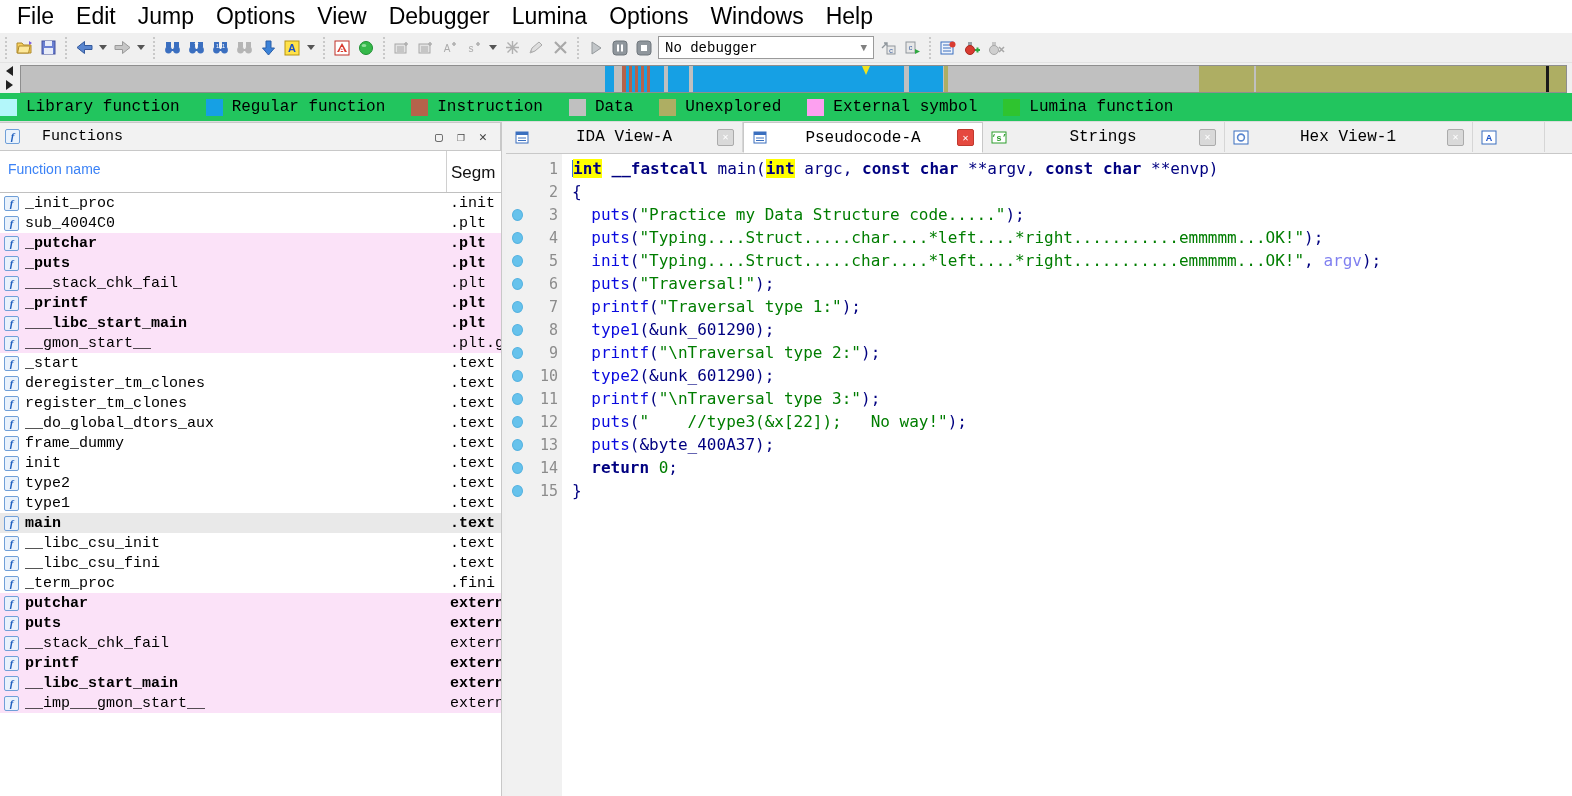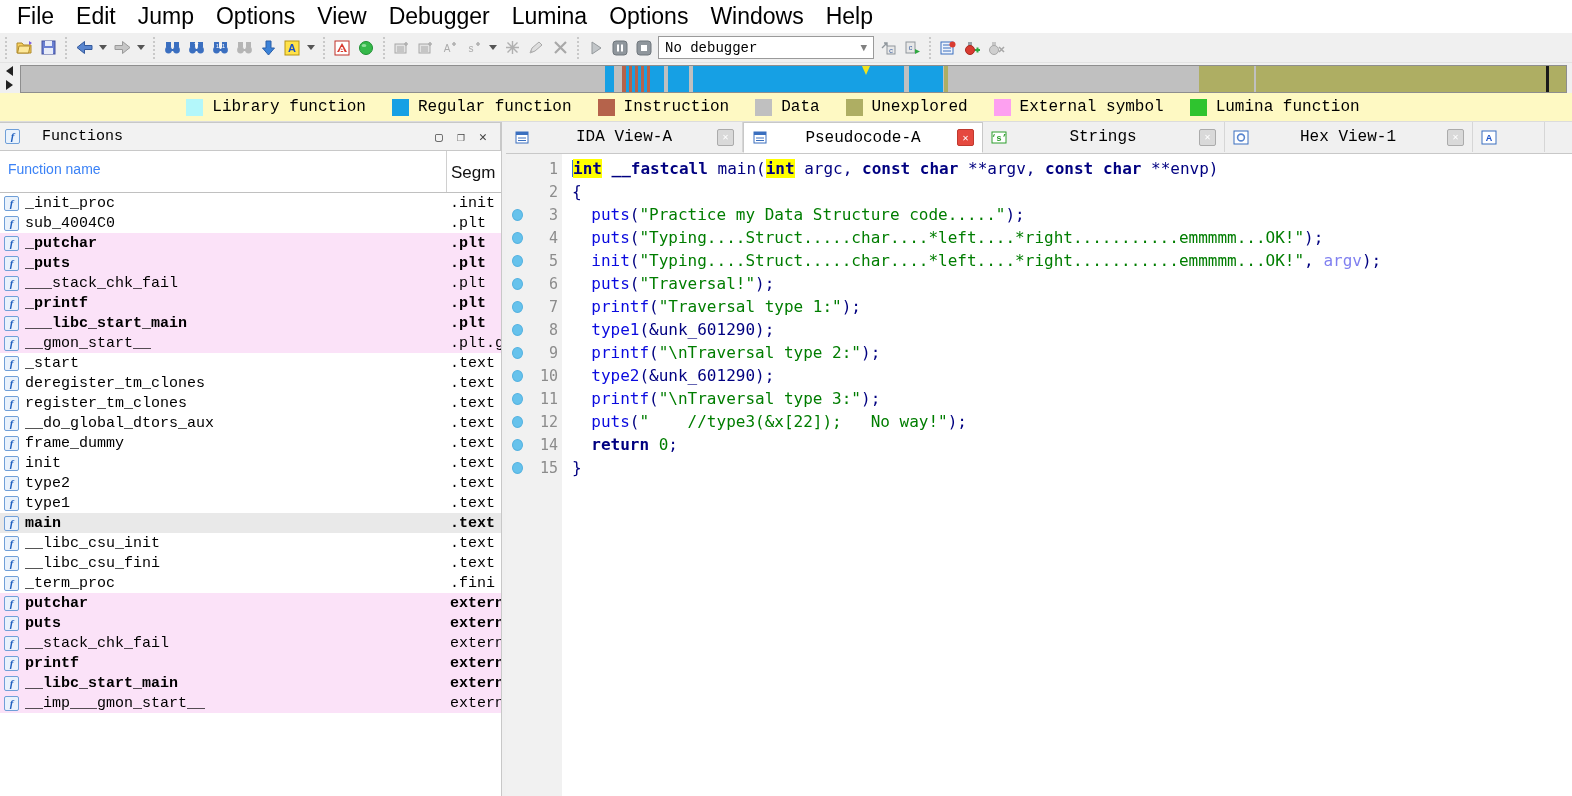--- a/index.html
+++ b/index.html
@@ -24,22 +24,22 @@
   .band-arrows{position:absolute;left:6px;top:3px;width:12px;height:24px;display:flex;flex-direction:column;justify-content:space-between;}
   .tri{width:0;height:0;}
   .tri.left{border-top:5px solid transparent;border-bottom:5px solid transparent;border-right:7px solid #222;}
   .tri.right{border-top:5px solid transparent;border-bottom:5px solid transparent;border-left:7px solid #222;}
   .band{position:absolute;left:20px;top:2px;width:1545px;height:26px;border:1px solid #8e8e8e;
     display:flex;overflow:hidden;background:#c0c0c0;}
   .band-seg{height:100%;flex:0 0 auto;}
   .band-marker{position:absolute;top:3px;width:0;height:0;border-left:4px solid transparent;
     border-right:4px solid transparent;border-top:9px solid #f3e31c;}
   
-  .legend{height:28px;background:#fef9c3;display:flex;align-items:center;
-    font-family:"Liberation Mono",monospace;font-size:16px;border-bottom:1px solid #dcdcdc;justify-content:center;}
+  .legend{height:28px;background:#22c55e;display:flex;align-items:center;
+    font-family:"Liberation Mono",monospace;font-size:16px;border-bottom:1px solid #dcdcdc;}
   .legend .sw{width:17px;height:17px;margin-right:9px;flex:0 0 auto;}
   .legend .lb{margin-right:26px;white-space:nowrap;}
   
   .main{display:flex;height:678px;}
   
   .fpanel{width:501px;flex:0 0 aupx;flex-basis:501px;background:#ffffff;border-right:1px solid #c8c8c8;
     display:flex;flex-direction:column;}
   .fp-title{height:27px;background:#f2f2f2;border:1px solid #c8c8c8;border-left:none;display:flex;
     align-items:center;font-family:"Liberation Mono",monospace;font-size:15px;}
   .fp-title .ttl{margin-left:16px;}
@@ -647,20 +647,27 @@
           <span class="bp-cell">
             <span class="bp-dot"></span>
           </span>
           <span class="ln">12</span>
           <span class="ct"><span class="t-d">  </span><span class="t-c">puts</span><span class="t-d">(</span><span class="t-s">"    //type3(&amp;x[22]);   No way!"</span><span class="t-d">);</span></span>
         </div>
         <div class="cline">
           <span class="bp-cell">
             <span class="bp-dot"></span>
           </span>
+          <span class="ln">13</span>
+          <span class="ct"><span class="t-d">  </span><span class="t-c">puts</span><span class="t-d">(&amp;byte_400A37);</span></span>
+        </div>
+        <div class="cline">
+          <span class="bp-cell">
+            <span class="bp-dot"></span>
+          </span>
           <span class="ln">14</span>
           <span class="ct"><span class="t-d">  </span><span class="t-k">return</span><span class="t-d"> </span><span class="t-n">0</span><span class="t-d">;</span></span>
         </div>
         <div class="cline">
           <span class="bp-cell">
             <span class="bp-dot"></span>
           </span>
           <span class="ln">15</span>
           <span class="ct"><span class="t-d">}</span></span>
         </div>

